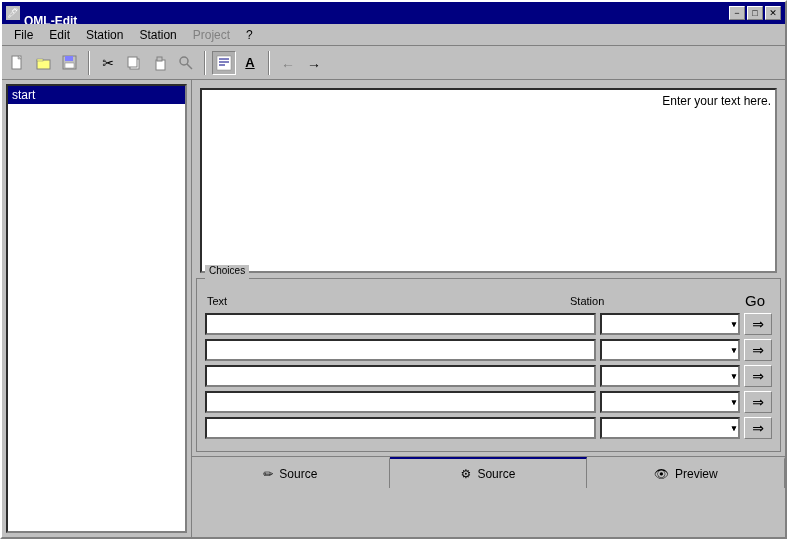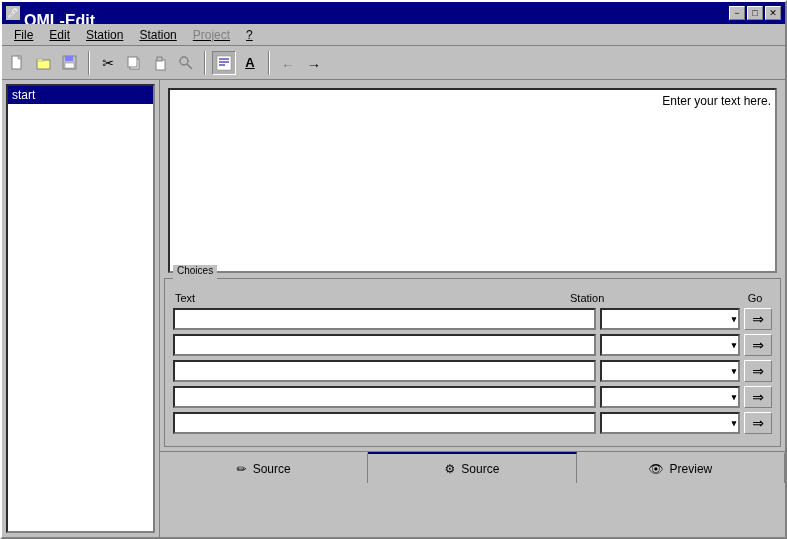--- a/index.html
+++ b/index.html
@@ -43,21 +43,21 @@
     .title-icon {
       width: 14px;
       height: 14px;
       background: #c0c0c0;
       display: flex;
       align-items: center;
       justify-content: center;
       font-size: 9px;
     }
     .title-text {
-      font-size: 16px;
+      font-size: 12px;
       font-weight: bold;
       margin-top: 16px;
     }
     .title-controls {
       display: flex;
       gap: 2px;
     }
     .title-btn {
       width: 16px;
       height: 14px;
@@ -75,21 +75,20 @@
 
     
     .menu-bar {
       background: #c0c0c0;
       height: 22px;
       display: flex;
       align-items: center;
       padding: 0 4px;
       border-bottom: 1px solid #808080;
       flex-shrink: 0;
-      text-decoration: underline;
     }
     .menu-item {
       padding: 2px 8px;
       cursor: pointer;
       font-size: 12px;
     }
 
     
     .toolbar {
       background: #c0c0c0;
@@ -128,21 +127,21 @@
 
     
     .main-content {
       display: flex;
       flex: 1;
       overflow: hidden;
     }
 
     
     .sidebar {
-      width: 158px;
+      width: 190px;
       background: #c0c0c0;
       border-right: 1px solid #808080;
       display: flex;
       flex-direction: column;
       flex-shrink: 0;
     }
     .sidebar-list {
       flex: 1;
       overflow-y: auto;
       border: 2px inset #808080;
@@ -233,21 +232,21 @@
       flex: 1;
       font-size: 11px;
     }
     .choices-col-station {
       width: 140px;
       font-size: 11px;
       margin-right: 30px;
     }
     .choices-col-go {
       width: 30px;
-      font-size: 11px;
+      font-size: 15px;
       text-align: center;
     }
     .choice-row {
       display: flex;
       align-items: center;
       gap: 4px;
       margin-bottom: 4px;
     }
     .choice-text-input {
       flex: 1;

